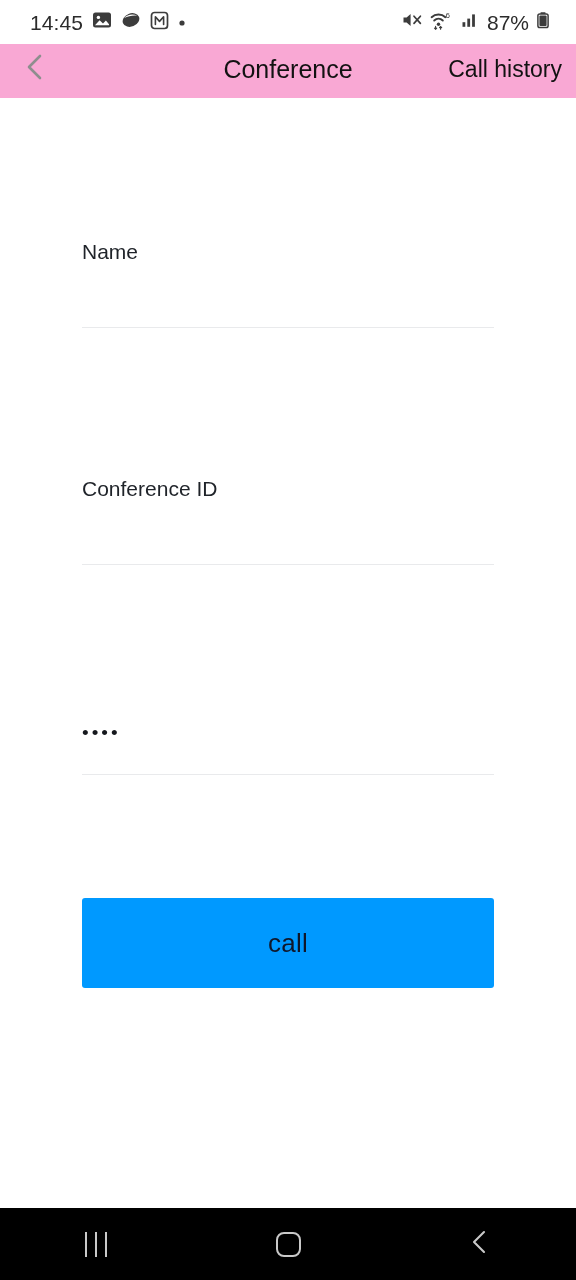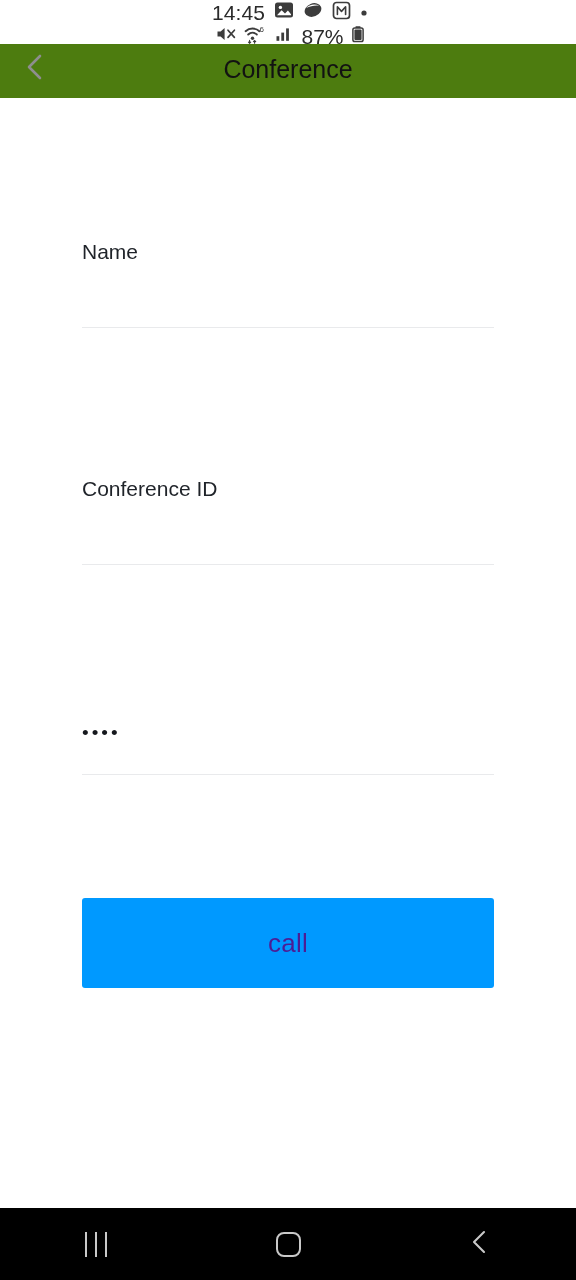--- a/index.html
+++ b/index.html
@@ -21,21 +21,20 @@
     position: absolute;
     top: 0; left: 0;
     width: 576px;
     height: 44px;
     display: flex;
     align-items: center;
     justify-content: space-between;
     padding: 0 26px 0 30px;
     box-sizing: border-box;
     background: #ffffff;
-    flex-direction: column;
   }
   .status-left {
     display: flex;
     align-items: center;
     gap: 9px;
   }
   .status-time {
     font-size: 21px;
     color: #2b2b2b;
     letter-spacing: 0.1px;
@@ -53,21 +52,21 @@
     margin-left: 1px;
   }
   .sicon { display: block; }
 
   
   .app-bar {
     position: absolute;
     top: 44px; left: 0;
     width: 576px;
     height: 54px;
-    background: #4d7c0f;
+    background: #f9a8d4;
   }
   .back-btn {
     position: absolute;
     left: 12px;
     top: 2px;
     width: 46px;
     height: 46px;
     display: flex;
     align-items: center;
     justify-content: center;
@@ -143,21 +142,21 @@
   
   .call-button {
     position: absolute;
     left: 82px;
     top: 898px;
     width: 412px;
     height: 90px;
     background: #0099ff;
     border: none;
     border-radius: 3px;
-    color: #4c1d95;
+    color: #0f172a;
     font-family: "Liberation Sans", sans-serif;
     font-size: 26px;
     letter-spacing: 0.2px;
     cursor: pointer;
     padding: 0;
     display: flex;
     align-items: center;
     justify-content: center;
   }
 
@@ -277,20 +276,21 @@
 
 <div class="app-bar">
   <div class="back-btn">
     <span>
       <svg width="26" height="30" viewBox="0 0 26 30">
         <path d="M18 4 L7 15 L18 26" fill="none" stroke="#8e8e8e" stroke-width="2.6" stroke-linecap="round" stroke-linejoin="round"></path>
       </svg>
     </span>
   </div>
   <div class="app-title">Conference</div>
+  <div class="call-history-btn">Call history</div>
 </div>
 
 <div class="form">
 
   <div class="field" id="field-name">
     <div class="field-label">Name</div>
     <div class="f-label-gap"></div>
     <div class="f-rule-gap"></div>
     <div class="field-underline"></div>
   </div>

